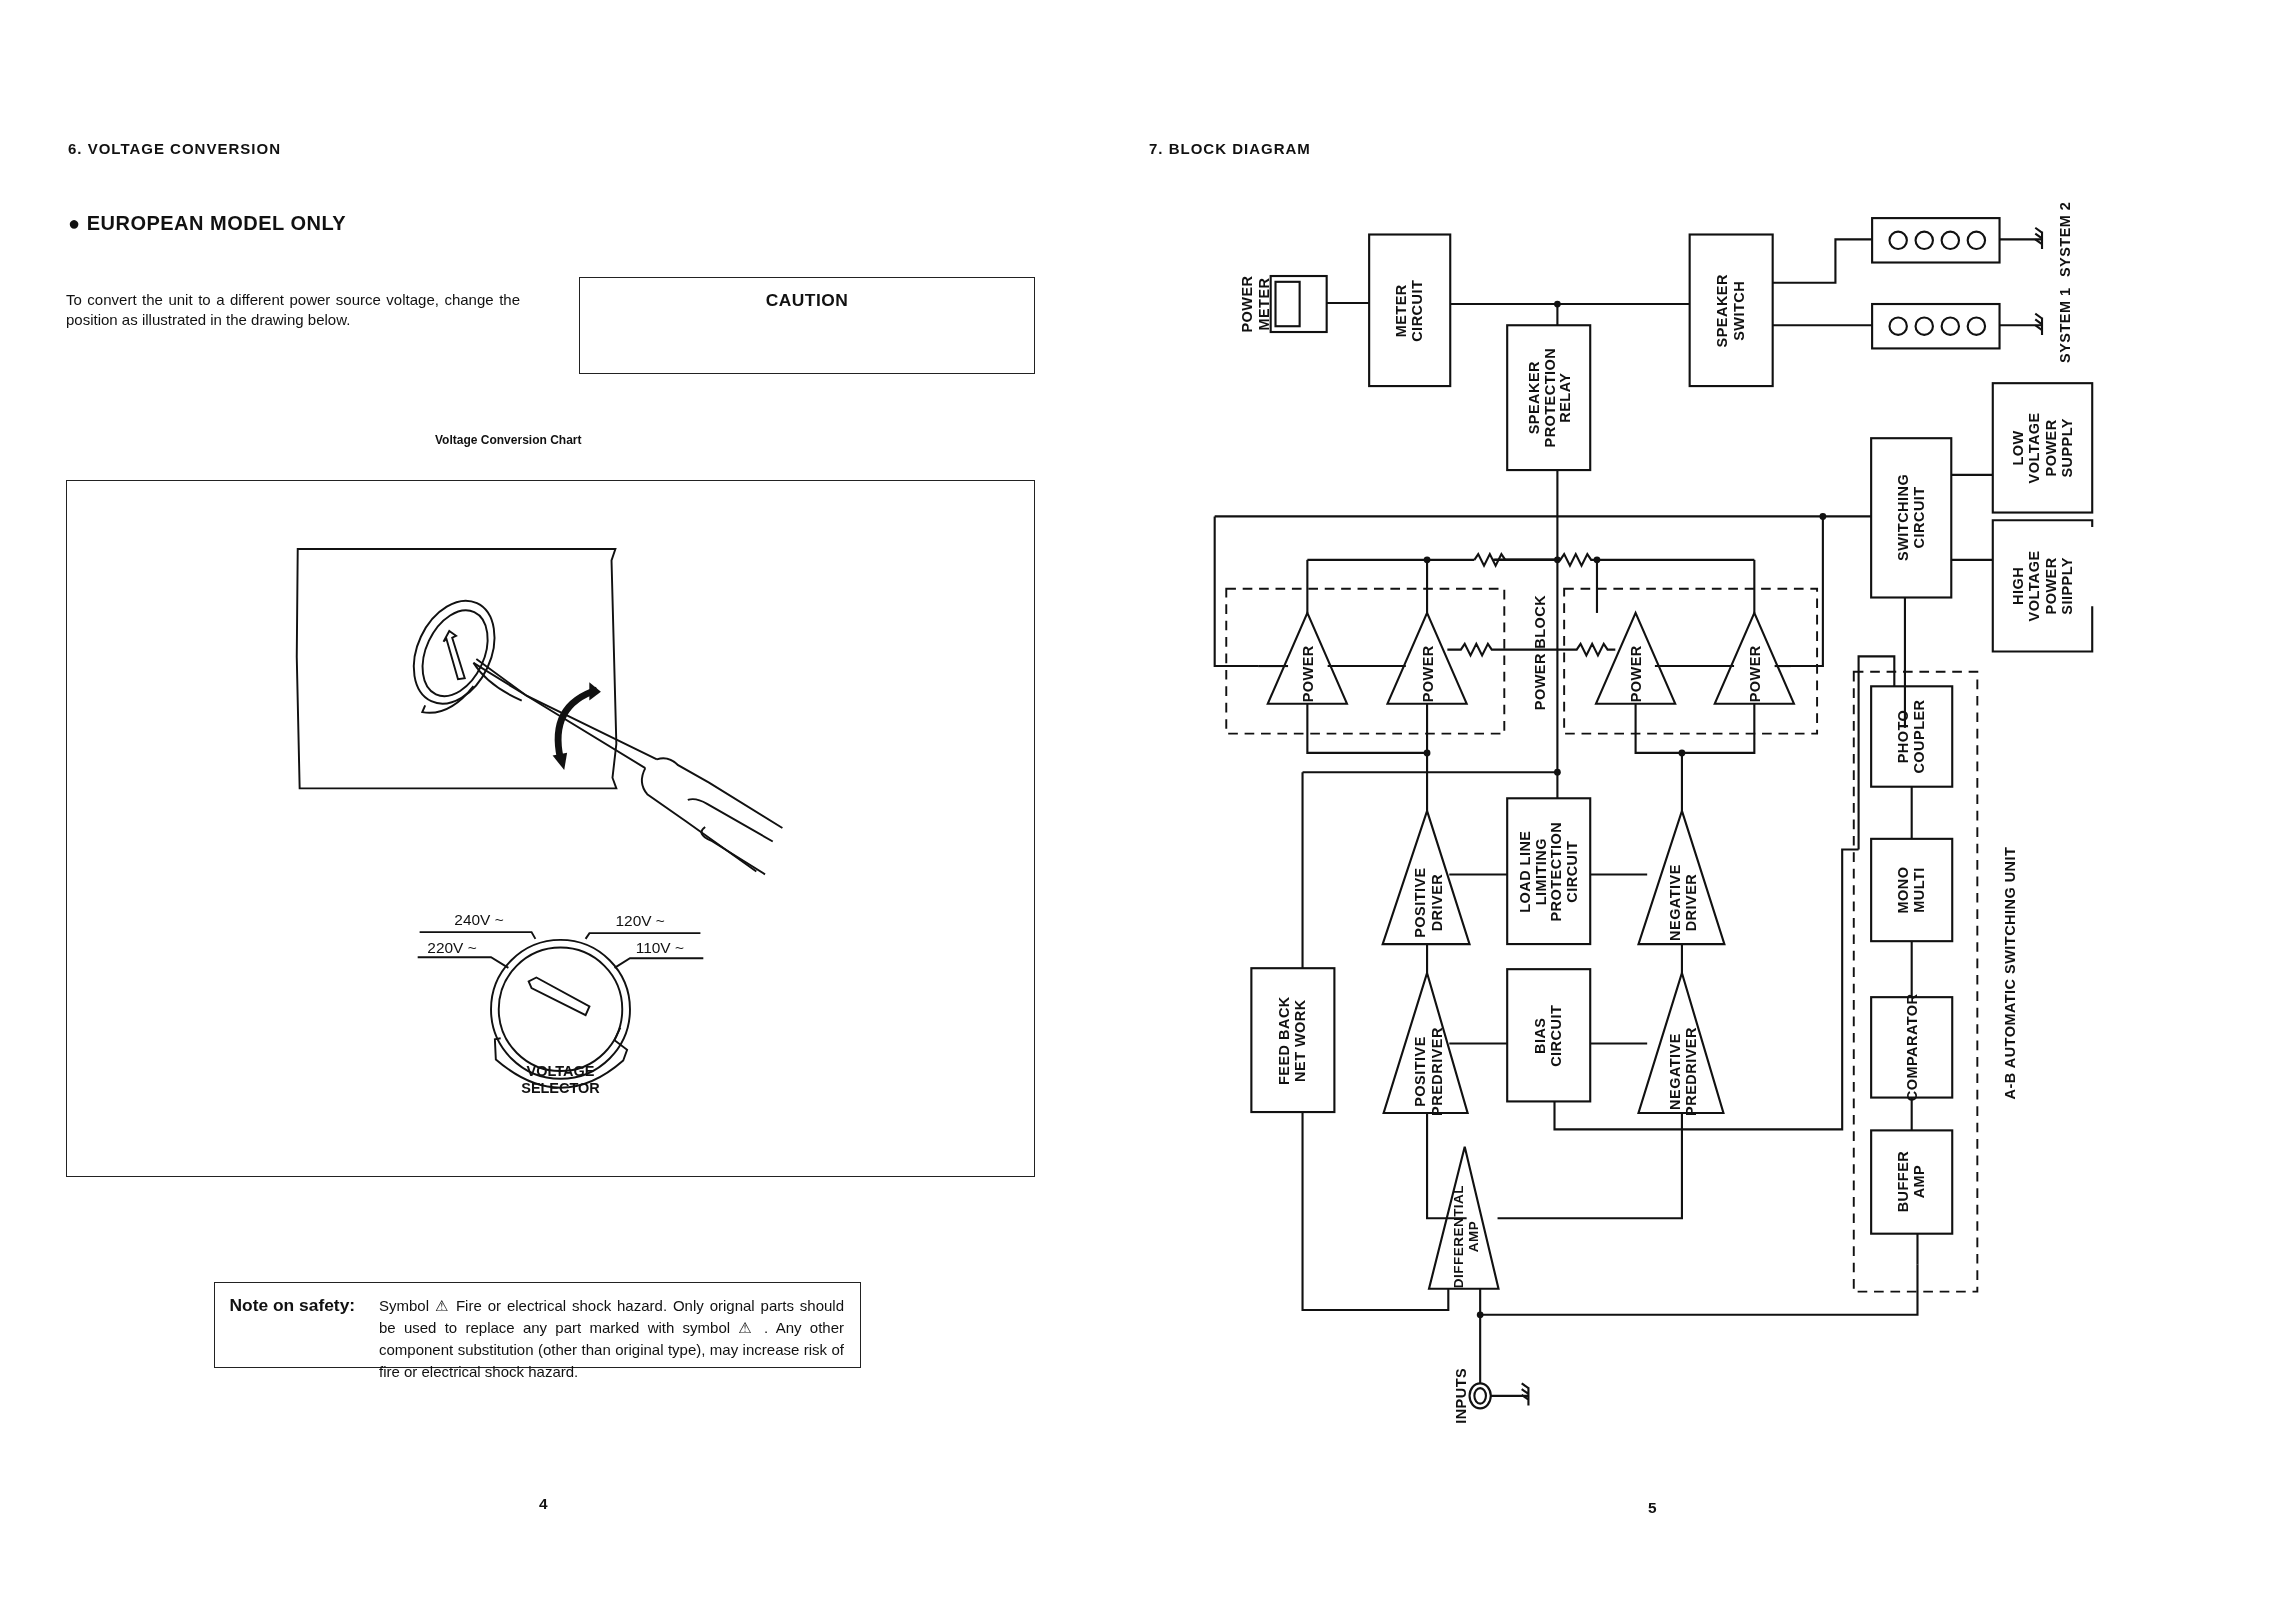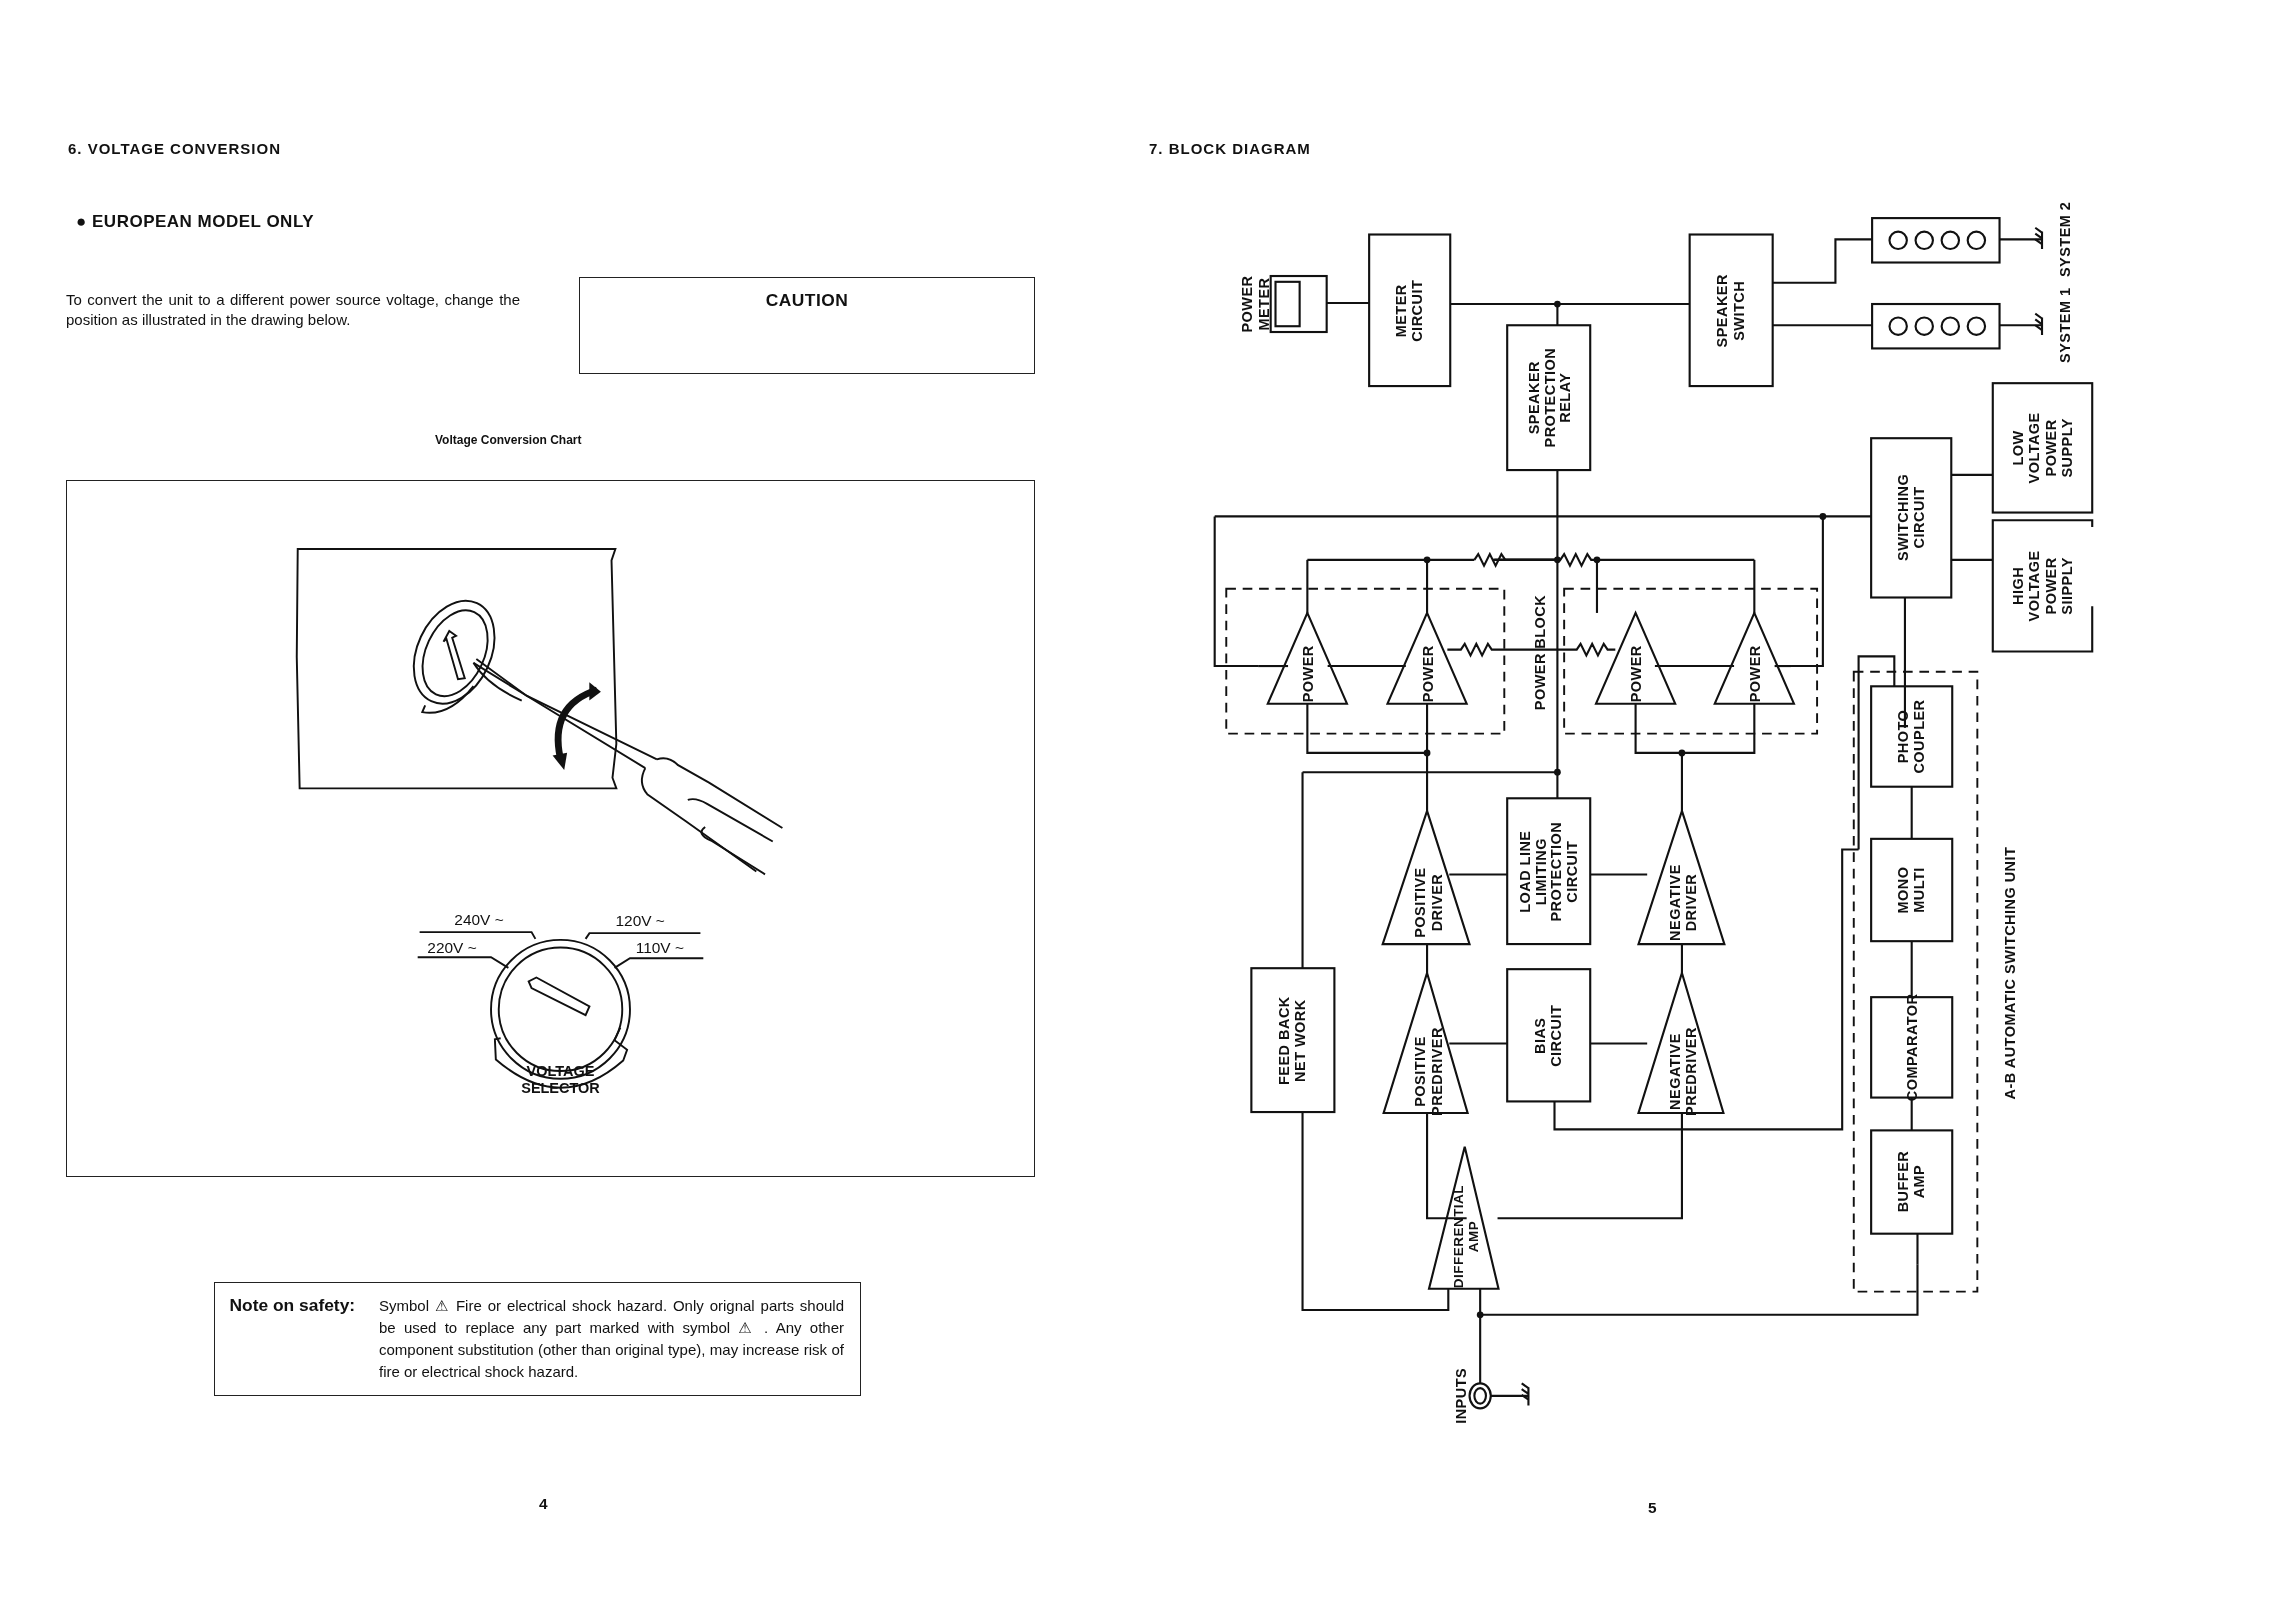--- a/index.html
+++ b/index.html
@@ -1,19 +1,19 @@
 <!DOCTYPE html>
 <html><head>
 <meta charset="utf-8">
 <style>
   html, body { margin:0; padding:0; background:#ffffff; }
   body { width:2288px; height:1614px; position:relative; overflow:hidden; color:#111; font-family:"Liberation Sans", sans-serif; }
   .abs { position:absolute; }
   .h1 { font-weight:bold; font-size:15px; letter-spacing:1px; }
-  .bullet-h { font-weight:bold; font-size:17px; letter-spacing:0.5px;margin-left:8px; }
+  .bullet-h { font-weight:bold; font-size:20px; letter-spacing:0.5px; }
   .body-text { font-size:15px; line-height:20px; text-align:justify; width:454px; }
   .caution-box { border:1.9px solid #222; box-sizing:border-box; }
   .caution-title { font-weight:bold; font-size:17.4px; text-align:center; margin-top:11.6px; letter-spacing:0.5px; }
   .caution-text { font-size:17.4px; line-height:22px; text-align:justify; text-align-last:left; padding:0 9.7px; letter-spacing:1px; }
   .chart-title { font-weight:bold; font-size:12px; }
   .frame { border:1.9px solid #222; box-sizing:border-box; }
   .safety-box { border:1.9px solid #222; box-sizing:border-box; }
   .safety-label { font-weight:bold; font-size:17.4px; }
   .safety-text { font-size:15px; line-height:22px; text-align:justify; }
   .pagenum { font-size:15.4px; font-weight:bold; }
@@ -76,21 +76,21 @@
     <path d="M135 72 L190 102 L186 111 L130 83 L127 76 Z"></path>
   </g>
   <text x="50" y="18" font-size="16" fill="#111">240V ~</text>
   <text x="22" y="47" font-size="16" fill="#111">220V ~</text>
   <text x="217" y="19" font-size="16" fill="#111">120V ~</text>
   <text x="238" y="47" font-size="16" fill="#111">110V ~</text>
   <text x="160" y="174" text-anchor="middle" font-size="15" font-weight="bold" fill="#111">VOLTAGE</text>
   <text x="160" y="192" text-anchor="middle" font-size="15" font-weight="bold" fill="#111">SELECTOR</text>
 </svg>
 
-<div class="abs safety-box" style="left:214px;top:1282px;width:647px;height:114px;">
+<div class="abs safety-box" style="left:214px;top:1282px;width:647px;height:86px;">
   <div class="abs safety-label" style="left:14.5px;top:11.6px;">Note on safety:</div>
   <div class="abs safety-text" style="left:164px;top:11.6px;width:465px;">Symbol ⚠ Fire or electrical shock hazard. Only orignal parts should be used to replace any part marked with symbol ⚠ . Any other component substitution (other than original type), may increase risk of fire or electrical shock hazard.</div>
 </div>
 
 <div class="abs pagenum" style="left:539px;top:1495px;">4</div>
 
 <div class="abs h1" style="left:1149px;top:140px;">7.  BLOCK DIAGRAM</div>
 
 <svg class="abs" style="left:1197px;top:193px;" width="966" height="1255" viewBox="1240 200 1000 1300">
   <g fill="none" stroke="#111" stroke-width="2.2">

